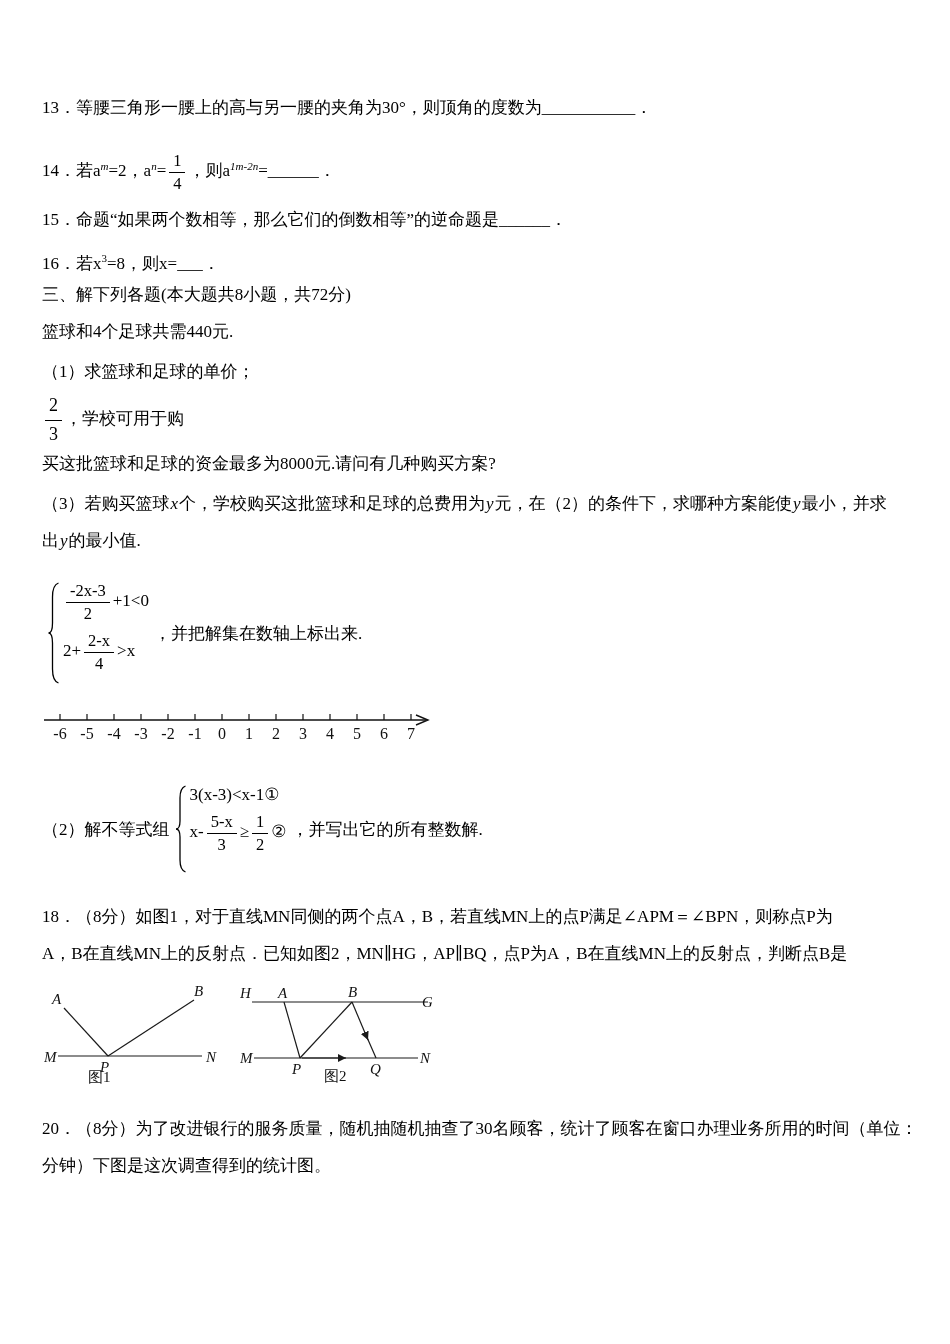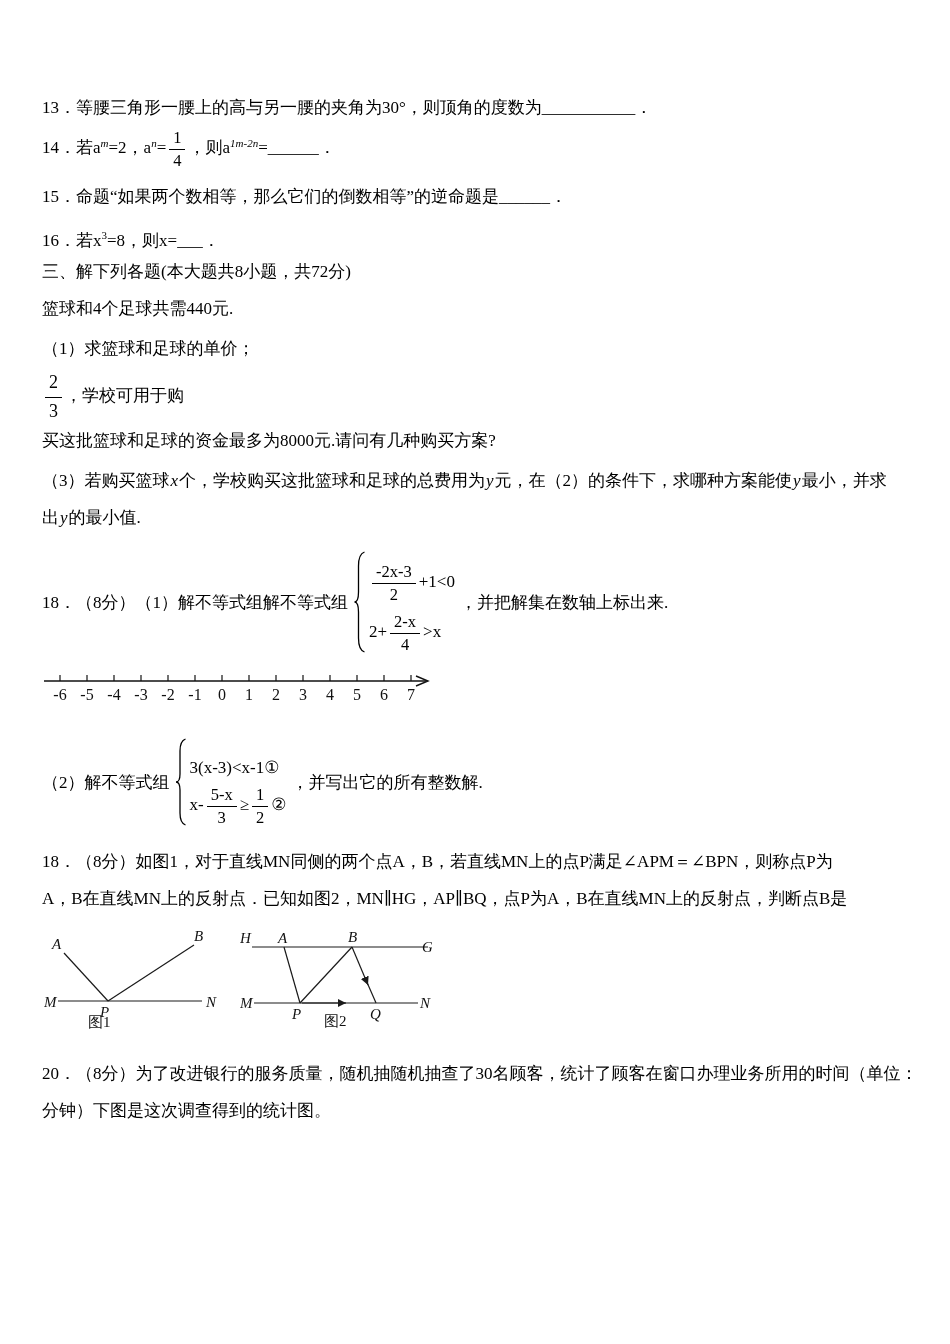--- a/index.html
+++ b/index.html
@@ -18,33 +18,33 @@
   .var{font-style:italic;padding:0 1px}
   .b{font-weight:normal}
   
   .frac{display:inline-block;vertical-align:middle;text-align:center;margin:0 3px;line-height:1.2;font-size:16.5px}
   .frac .num{display:block;border-bottom:1px solid #000;padding:0 4px 1px}
   .frac .den{display:block;padding:1px 4px 0}
   .bigfrac{font-size:18px}
   .bigfrac .num{padding-bottom:3px}
   .bigfrac .den{padding-top:3px}
   
-  .q13{margin-bottom:8px}
+  .q13{margin-bottom:31px}
   .q14{margin-bottom:14px}
   .q15{margin-bottom:14px}
   .q16{margin-bottom:8px}
   .sec3{margin-bottom:6px}
   .q17p1{margin-top:3px}
   .q17p2{margin-top:5px;line-height:36px;white-space:nowrap}
   .q17p3{margin-top:3px}
   
   .sysrow{display:flex;align-items:center;white-space:nowrap}
   .q18row{margin-top:14px}
   .q18row2{margin-top:24px}
-  .system{display:inline-flex;align-items:flex-end;margin:0 5px}
+  .system{display:inline-flex;align-items:flex-start;margin:8px 5px}
   .syslines{display:inline-flex;flex-direction:column;gap:7px;margin-left:3px}
   .sysline{white-space:nowrap}
   .numberline{margin-top:12px;margin-left:2px}
   .q19{margin-top:16px}
   .figures{display:flex;align-items:flex-start;gap:16px;margin-top:10px;margin-left:2px}
   .q20{margin-top:26px}
   
   .figlabel{font-family:"Liberation Serif","DejaVu Serif",serif;font-style:italic;font-size:15px;fill:#111}
   .figcap{font-family:"Liberation Serif","DejaVu Serif",serif;font-size:15px;fill:#111}
   .nl-num{font-family:"Liberation Serif","DejaVu Serif",serif;font-size:16px;fill:#111}
@@ -67,21 +67,20 @@
   <div>
     <p class="wline">篮球和4个足球共需440元.</p>
     <p class="wline q17p1">（1）求篮球和足球的单价；</p>
     <p class="q17p2"><span class="frac bigfrac"><span class="num">2</span><span class="den">3</span></span><span>，学校可用于购</span></p>
     <p class="wline">买这批篮球和足球的资金最多为8000元.请问有几种购买方案?</p>
     <p class="wline q17p3"><span>（3）若购买篮球</span><span class="var">x</span><span>个，学校购买这批篮球和足球的总费用为</span><span class="var">y</span><span>元，在（2）的条件下，求哪种方案能使</span><span class="var">y</span><span>最小，并求</span></p>
     <p class="wline"><span>出</span><span class="var">y</span><span>的最小值.</span></p>
   </div>
 
   <div class="sysrow q18row">
-    <span>18．（8分）（1）解不等式组解不等式组</span>
     <span class="system">
       <svg width="13" height="104" viewBox="0 0 13 104">
           <path d="M11.5,2 Q5.5,4 5.5,16 L5.5,42 Q5.5,52 1.5,52 Q5.5,52 5.5,62 L5.5,88 Q5.5,100 11.5,102" fill="none" stroke="#000" stroke-width="1.3"></path>
         </svg>
       <span class="syslines">
         <span class="sysline"><span class="frac"><span class="num">-2x-3</span><span class="den">2</span></span><span>+1&lt;0</span></span>
         <span class="sysline"><span>2+</span><span class="frac"><span class="num">2-x</span><span class="den">4</span></span><span>&gt;x</span></span>
       </span>
     </span>
     <span>，并把解集在数轴上标出来.</span>

